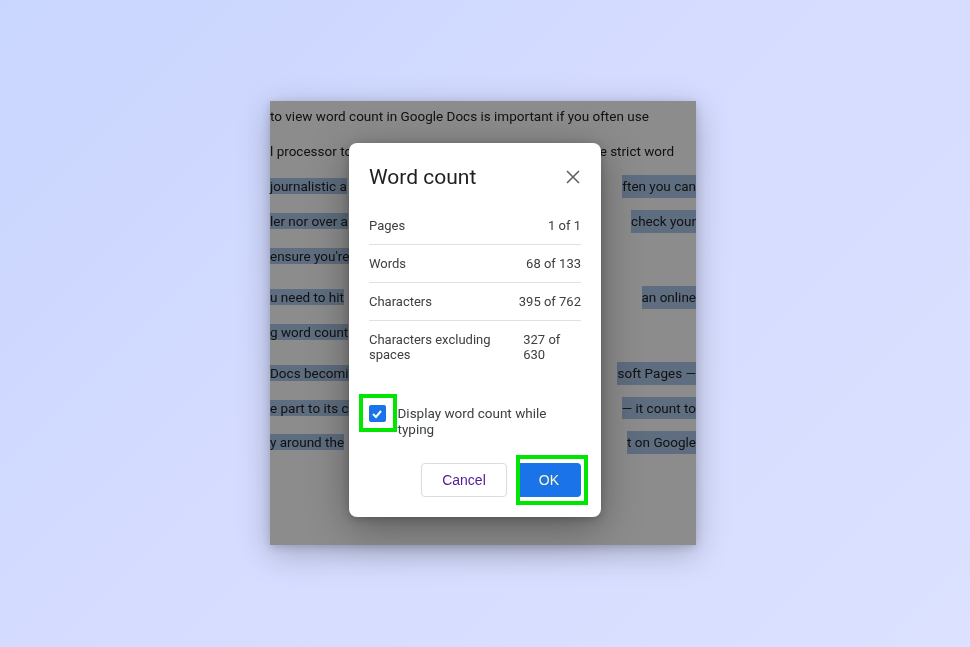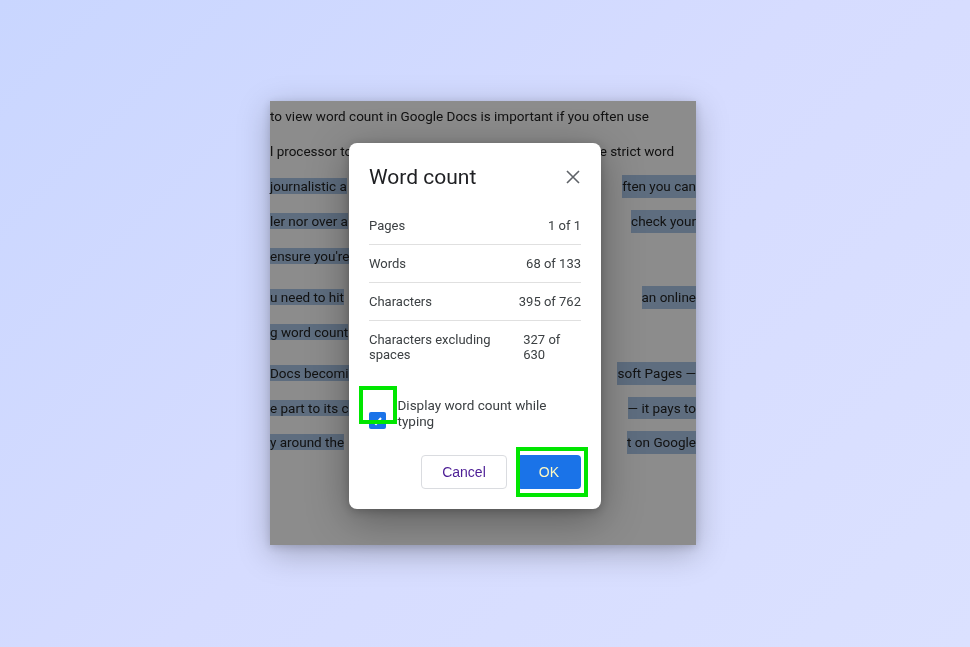--- a/index.html
+++ b/index.html
@@ -76,22 +76,22 @@
       padding: 11px 0;
       border-bottom: 1px solid #e0e0e0;
       font-size: 13px;
       color: #3c4043;
     }
     .stat-row:last-child { border-bottom: none; }
     .stat-label { color: #3c4043; }
     .stat-value { color: #3c4043; }
     .checkbox-row {
       display: flex;
-      align-items: flex-end;
-      margin-top: 24px;
+      align-items: flex-start;
+      margin-top: 32px;
       margin-bottom: 26px;
       position: relative;
     }
     .checkbox-highlight {
       position: absolute;
       left: -10px;
       top: -11px;
       width: 38px;
       height: 38px;
       border: 4px solid #00e600;
@@ -153,21 +153,21 @@
 <div class="doc-window">
   <div class="doc-content">
     <p> to view word count in Google Docs is important if you often use</p>
     <p><span>l processor to write. School or college essays often have strict word</span></p>
     <p><span class="highlight"> journalistic a</span><span style="float:right" class="highlight">ften you can</span></p>
     <p><span class="highlight">ler nor over a</span><span style="float:right" class="highlight"> check your</span></p>
     <p><span class="highlight">ensure you're</span></p>
     <p style="margin-top:18px"><span class="highlight">u need to hit </span><span style="float:right" class="highlight">an online</span></p>
     <p><span class="highlight">g word count </span></p>
     <p style="margin-top:18px"><span class="highlight">Docs becomi</span><span style="float:right" class="highlight">soft Pages —</span></p>
-    <p><span class="highlight">e part to its c</span><span style="float:right" class="highlight"> — it pays to</span></p>
+    <p><span class="highlight">e part to its c</span><span style="float:right" class="highlight"> — it count to</span></p>
     <p><span class="highlight">y around the </span><span style="float:right" class="highlight">t on Google</span></p>
   </div>
 </div>
 
 <div class="overlay"></div>
 
 <div class="dialog">
   <div class="dialog-header">
     <div class="dialog-title">Word count</div>
     <div class="close-btn">

